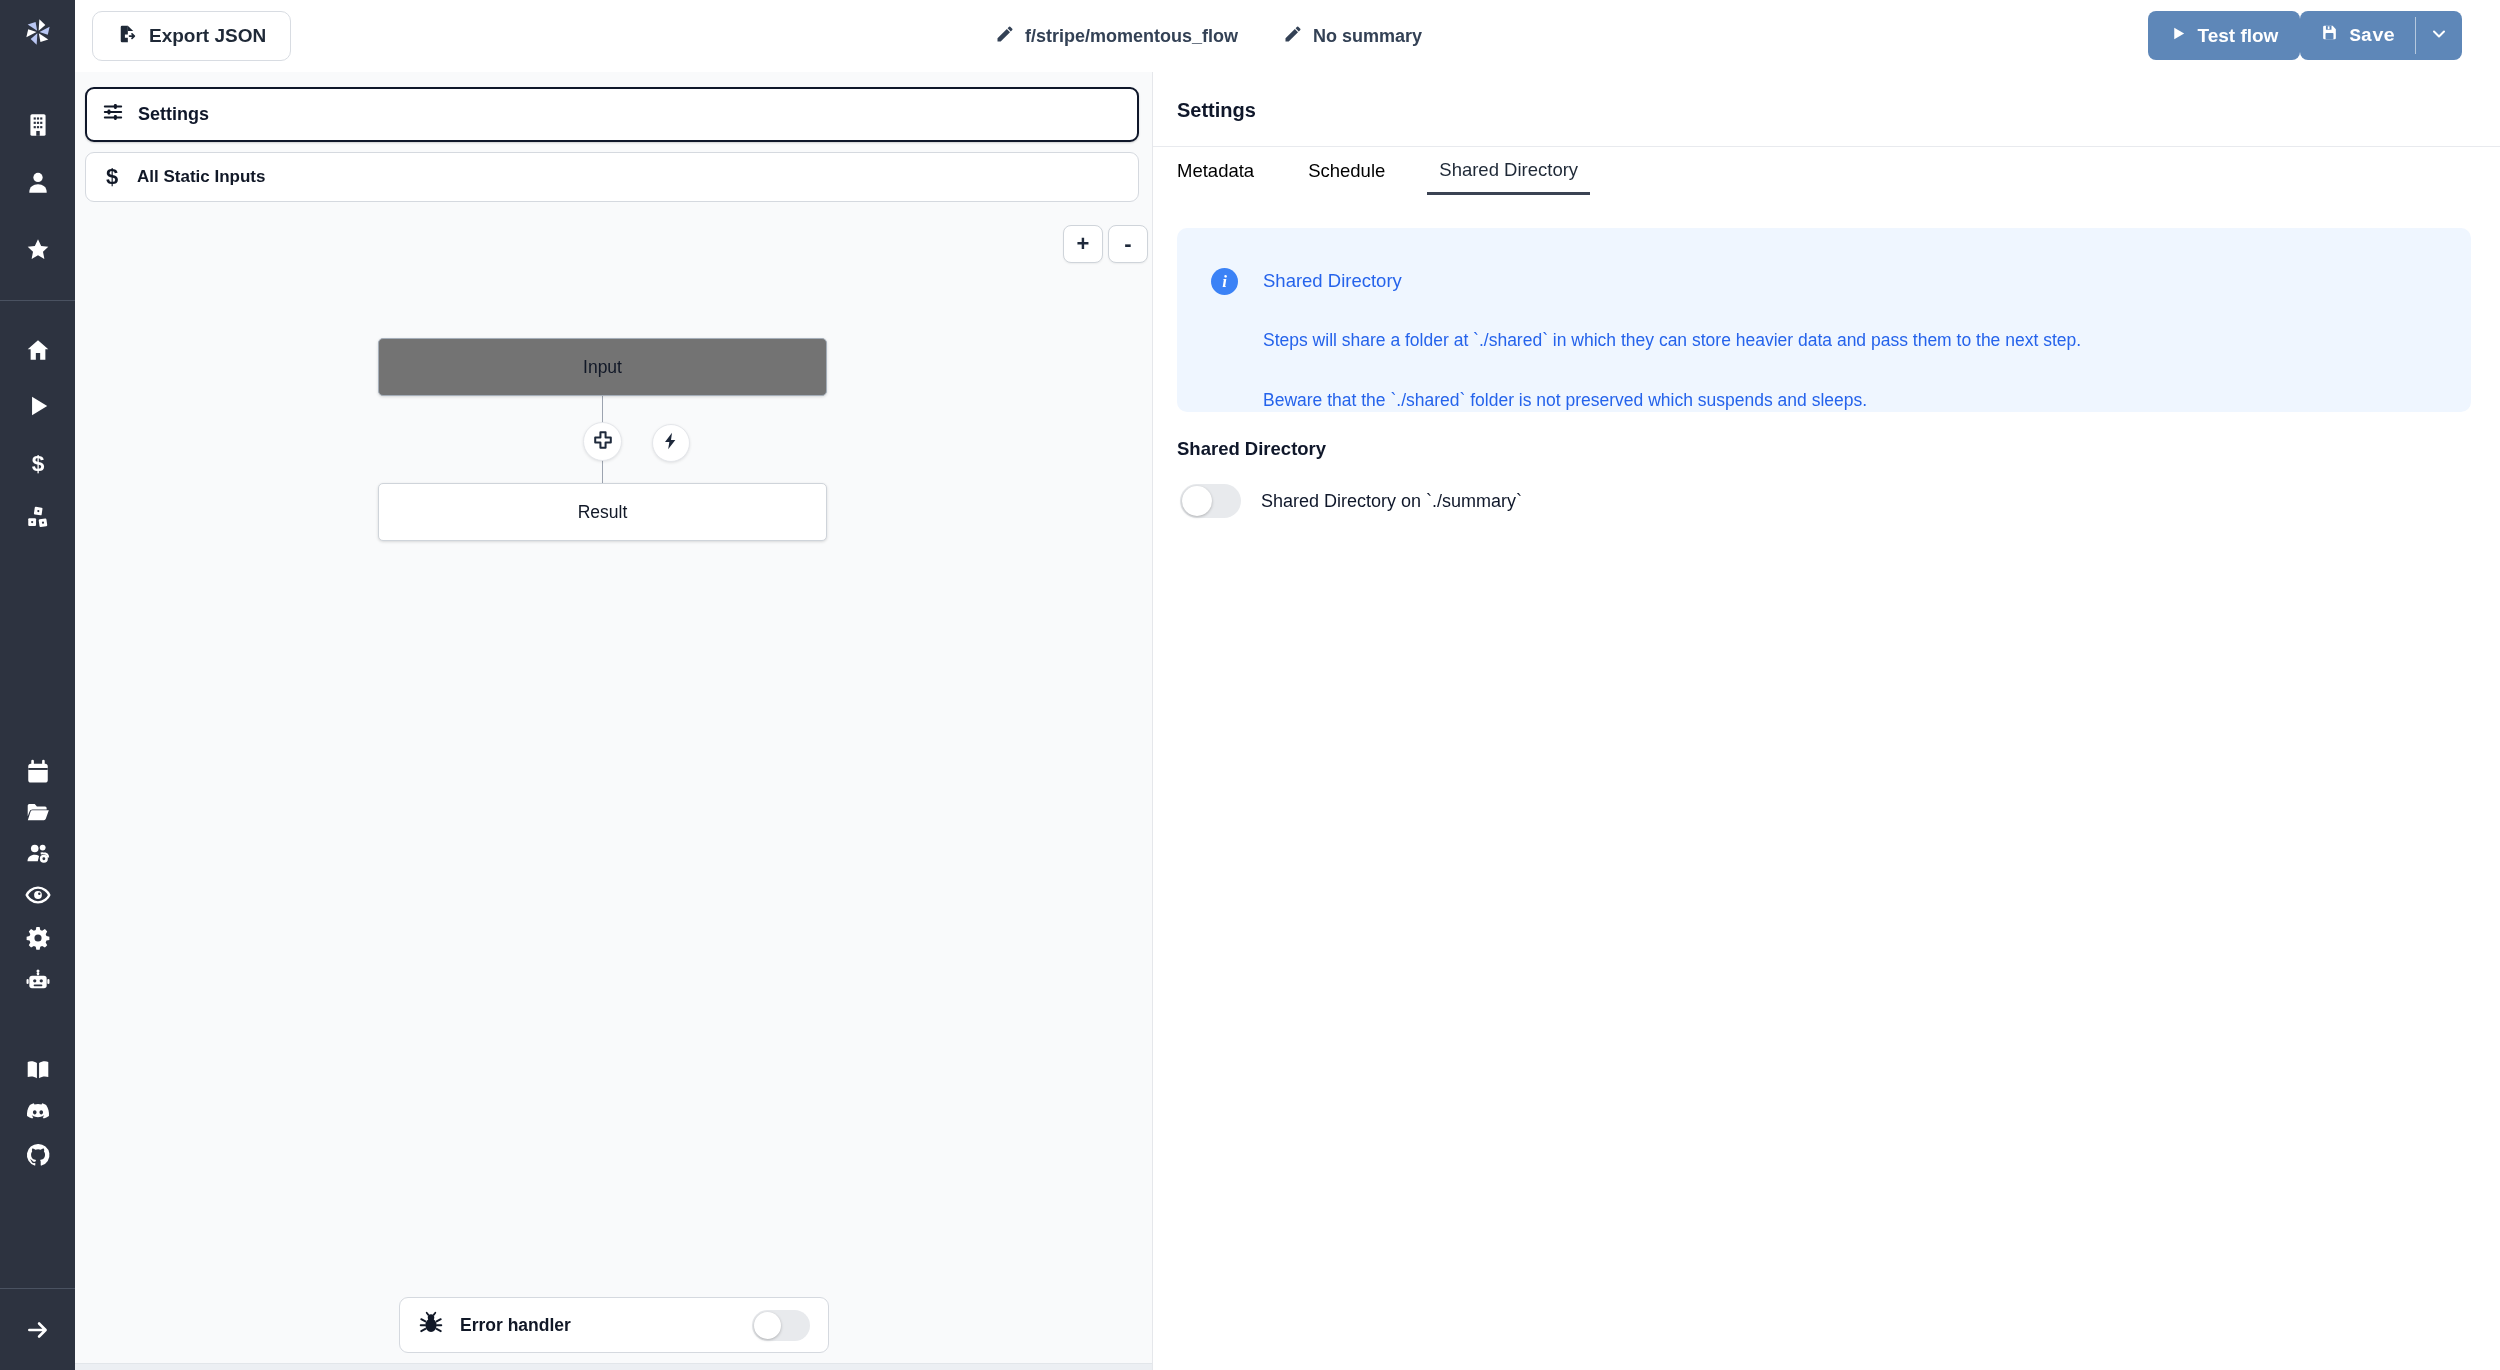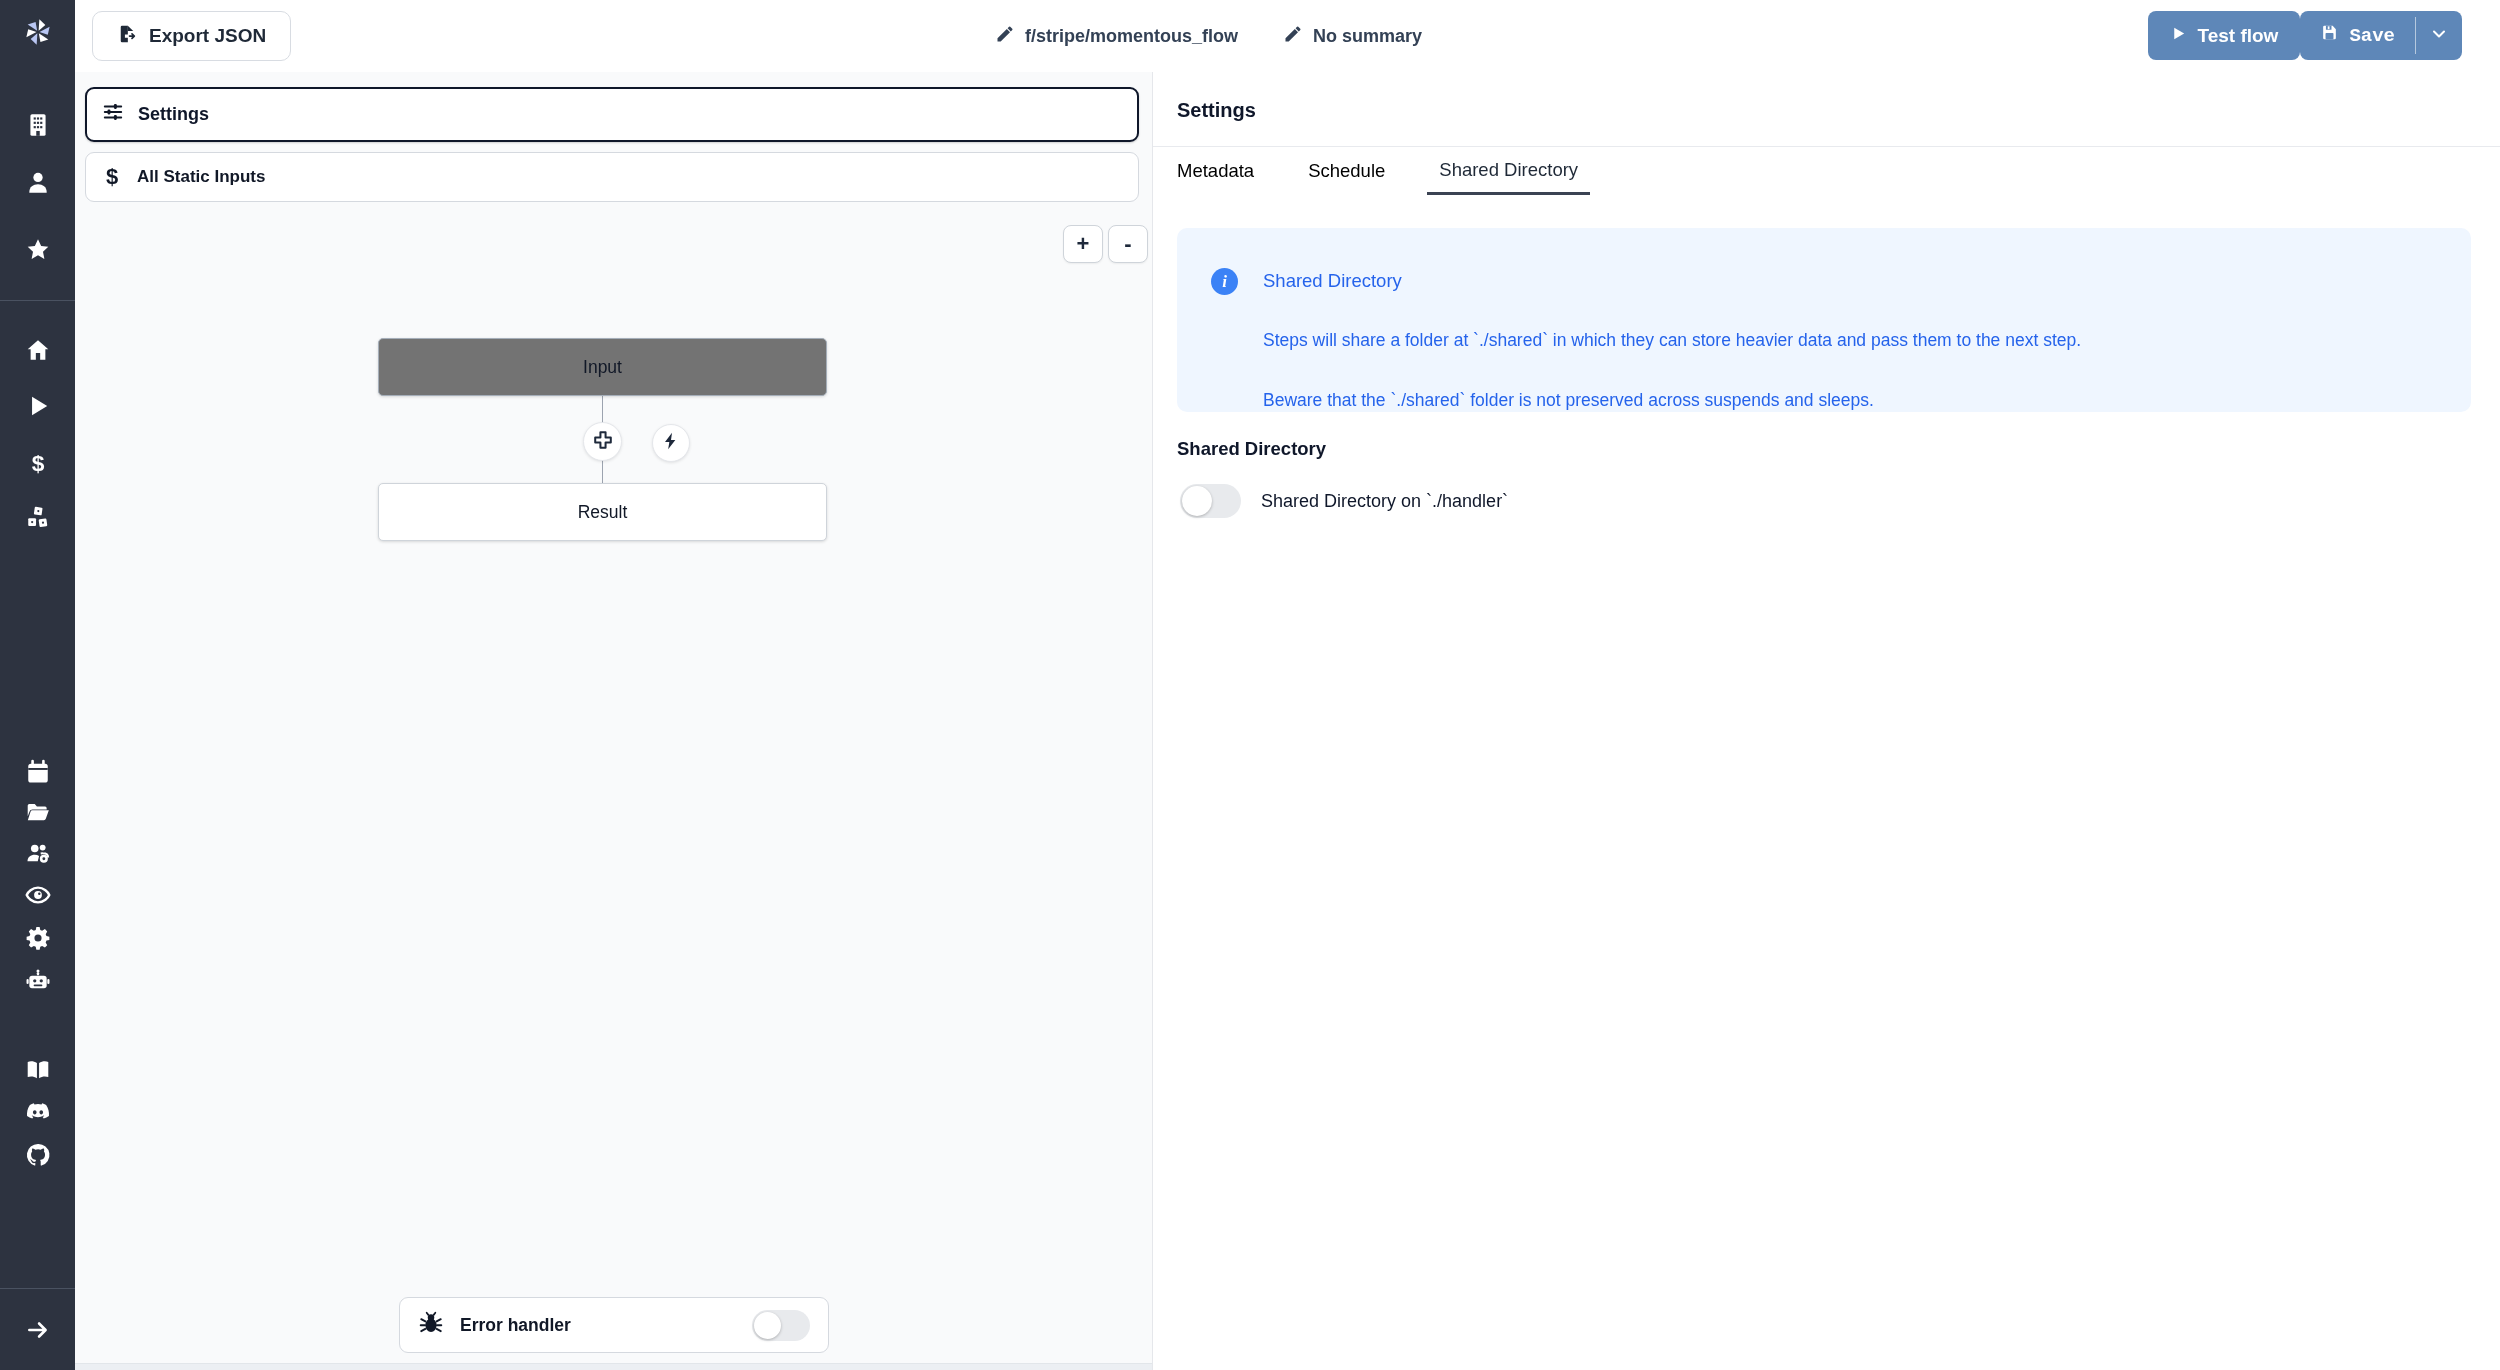--- a/index.html
+++ b/index.html
@@ -345,24 +345,24 @@
   <div class="tabs">
     <div class="tab">Metadata</div>
     <div class="tab">Schedule</div>
     <div class="tab active">Shared Directory</div>
   </div>
 
   <div class="info-box">
     <div class="info-icon">i</div>
     <div class="info-title">Shared Directory</div>
     <div class="info-p1">Steps will share a folder at `./shared` in which they can store heavier data and pass them to the next step.</div>
-    <div class="info-p2">Beware that the `./shared` folder is not preserved across suspends and sleeps.</div>
+    <div class="info-p2">Beware that the `./shared` folder is not preserved which suspends and sleeps.</div>
   </div>
 
   <h3 class="section-title">Shared Directory</h3>
 
   <div class="toggle-row">
     <div class="toggle">
       <div class="knob"></div>
     </div>
-    <span class="toggle-label">Shared Directory on `./handler`</span>
+    <span class="toggle-label">Shared Directory on `./summary`</span>
   </div>
 </section>
 
 </body></html>

